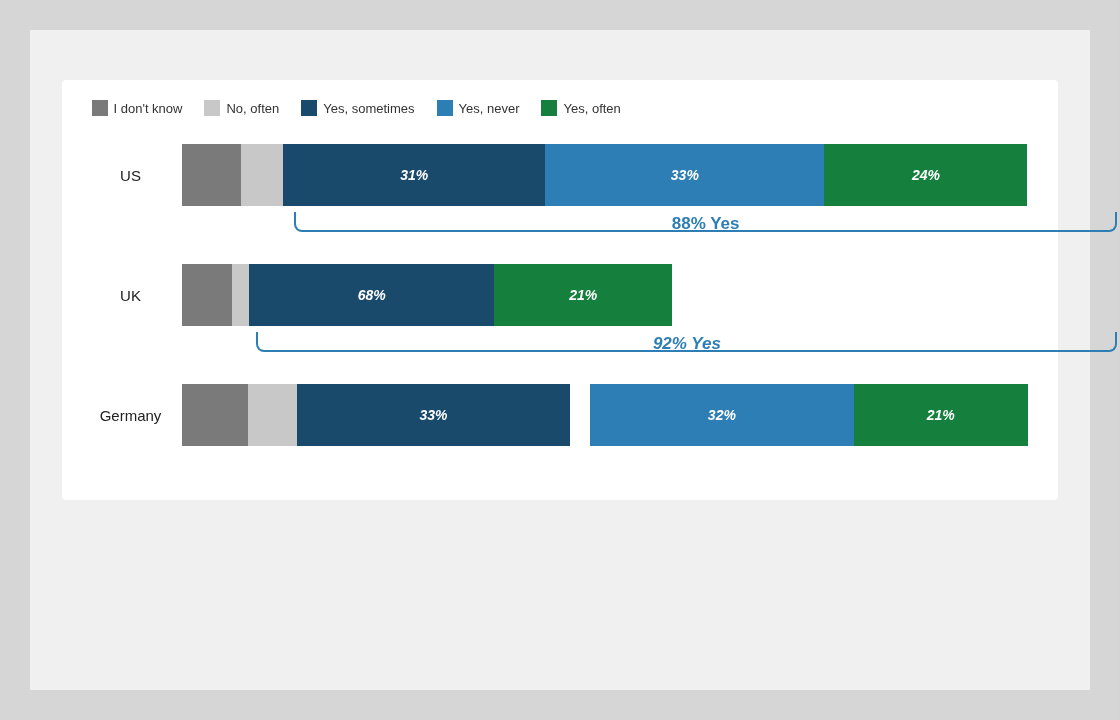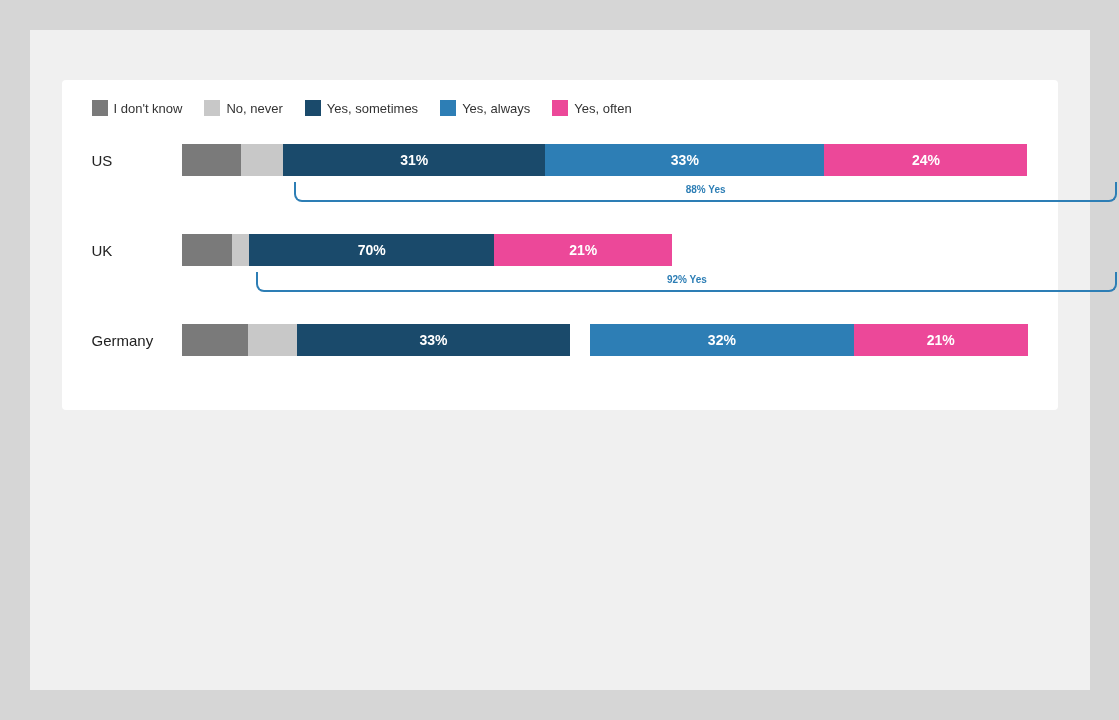--- a/index.html
+++ b/index.html
@@ -68,43 +68,44 @@
     .bar-row {
       display: flex;
       align-items: center;
       margin-bottom: 6px;
     }
     .row-label {
       width: 90px;
       font-size: 15px;
       color: #222;
       font-weight: normal;
-      text-align: left;
+      text-align: center;
       padding-right: 12px;
       flex-shrink: 0;
     }
     .bar-container {
       flex: 1;
       display: flex;
-      height: 32px;
+      height: 62px;
+      font-style: italic;
     }
     .bar-segment {
       display: flex;
       align-items: center;
       justify-content: center;
       font-size: 14px;
       font-weight: bold;
       color: #fff;
       height: 100%;
     }
     .seg-dont-know { background: #7a7a7a; }
     .seg-no-never  { background: #c8c8c8; }
     .seg-sometimes { background: #1a4a6b; }
     .seg-often     { background: #2d7eb5; }
-    .seg-always    { background: #ec4899; }
+    .seg-always    { background: #15803d; }
 
     
     .yes-row {
       display: flex;
       align-items: flex-start;
     }
     .yes-spacer {
       width: 90px;
       flex-shrink: 0;
     }
@@ -121,21 +122,21 @@
       width: 100%;
       position: absolute;
       top: 0;
       left: 0;
     }
     .yes-label {
       position: absolute;
       top: 2px;
       left: 50%;
       transform: translateX(-50%);
-      font-size: 10px;
+      font-size: 17px;
       font-weight: bold;
       color: #2d7eb5;
       white-space: nowrap;
     }
   </style>
 </head>
 <body>
 
 <div class="card">
   <div class="chart-title"></div>
@@ -143,29 +144,29 @@
 
   <div class="chart-area">
 
     <div class="legend" id="legend-container">
         <div class="legend-item">
     <span class="legend-swatch seg-dont-know"></span>
     <span>I don't know</span>
   </div>
         <div class="legend-item">
     <span class="legend-swatch seg-no-never"></span>
-    <span>No, never</span>
+    <span>No, often</span>
   </div>
         <div class="legend-item">
     <span class="legend-swatch seg-sometimes"></span>
     <span>Yes, sometimes</span>
   </div>
         <div class="legend-item">
     <span class="legend-swatch seg-often"></span>
-    <span>Yes, always</span>
+    <span>Yes, never</span>
   </div>
         <div class="legend-item">
     <span class="legend-swatch seg-always"></span>
     <span>Yes, often</span>
   </div>
       </div>
 
     <div class="chart-rows" id="rows-container">
         <div class="row-group">
           <div class="bar-row">
@@ -185,27 +186,27 @@
               <div class="yes-label">88% Yes</div>
             </div>
           </div>
         </div>
         <div class="row-group">
           <div class="bar-row">
             <div class="row-label">UK</div>
             <div class="bar-container">
               <div class="bar-segment seg-dont-know" style="width: 6%;"></div>
               <div class="bar-segment seg-no-never" style="width: 2%;"></div>
-              <div class="bar-segment seg-sometimes" style="width: 29%;">70%</div>
+              <div class="bar-segment seg-sometimes" style="width: 29%;">68%</div>
               <div class="bar-segment seg-always" style="width: 21%;">21%</div>
             </div>
           </div>
           <div class="yes-row">
             <div class="yes-spacer"></div>
-            <div class="yes-bracket" style="margin-left: 8%; flex: 0 0 auto; width: 92%; position: relative; height: 28px;">
+            <div class="yes-bracket" style="margin-left: 8%; flex: 0 0 auto; width: 92%; position: relative; height: 28px; font-style: italic;">
               <div class="yes-bracket-inner"></div>
               <div class="yes-label">92% Yes</div>
             </div>
           </div>
         </div>
         <div class="row-group">
           <div class="bar-row">
             <div class="row-label">Germany</div>
             <div class="bar-container">
               <div class="bar-segment seg-dont-know" style="width: 8%;"></div>

